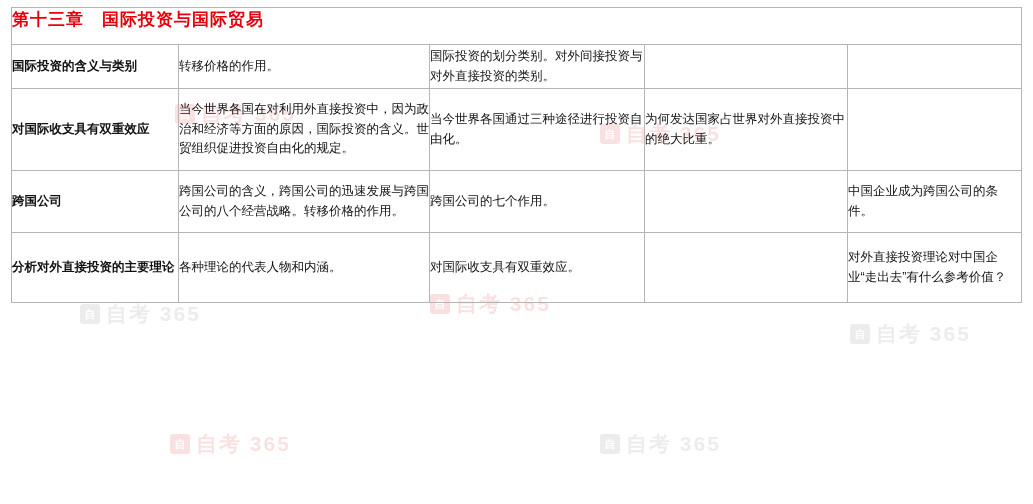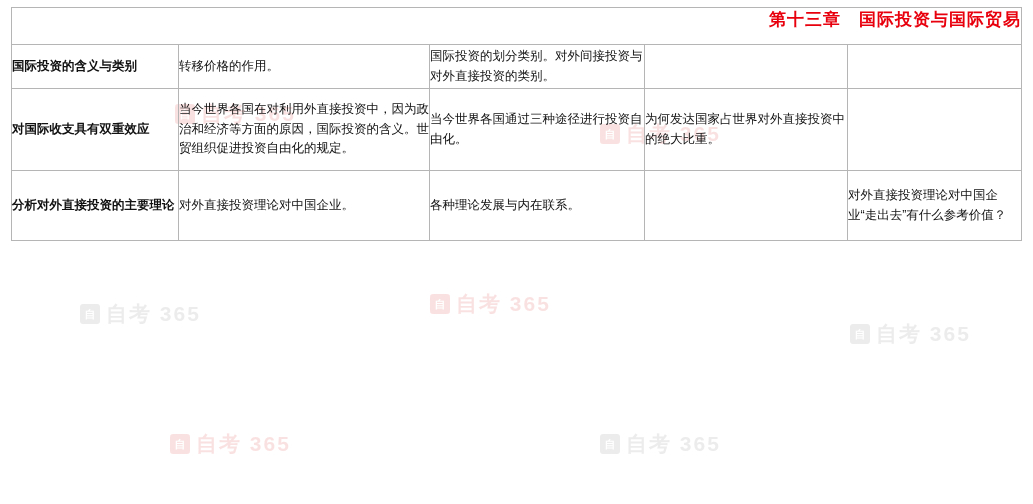--- a/index.html
+++ b/index.html
@@ -29,21 +29,21 @@
     table-layout: fixed;
     background: transparent;
   }
   .doc-table td, .doc-table th {
     border: 1px solid #b5b5b5;
     vertical-align: top;
     padding: 0;
   }
   .title-cell {
     background: #ffffff;
-    text-align: right;
+    text-align: left;
     height: 36px;
     vertical-align: middle;
     border: 1px solid #b5b5b5;
   }
   .title-text {
     color: #e8000d;
     font-size: 17px;
     font-weight: bold;
     letter-spacing: 1px;
   }
@@ -170,23 +170,30 @@
 
 
       <tr class="r2">
         <td class="cell topic">对国际收支具有双重效应</td>
         <td class="cell body">当今世界各国在对利用外直接投资中，因为政治和经济等方面的原因，国际投资的含义。世贸组织促进投资自由化的规定。</td>
         <td class="cell body">当今世界各国通过三种途径进行投资自由化。</td>
         <td class="cell body">为何发达国家占世界对外直接投资中的绝大比重。</td>
         <td class="cell body"></td>
       </tr>
 
+      <tr class="r3">
+        <td class="cell topic">跨国公司</td>
+        <td class="cell body">跨国公司的含义，跨国公司的迅速发展与跨国公司的八个经营战略。转移价格的作用。</td>
+        <td class="cell body">跨国公司的七个作用。</td>
+        <td class="cell body"></td>
+        <td class="cell body">中国企业成为跨国公司的条件。</td>
+      </tr>
 
       <tr class="r4">
         <td class="cell topic">分析对外直接投资的主要理论</td>
-        <td class="cell body">对外直接投资理论对中国企业。</td>
-        <td class="cell body">各种理论发展与内在联系。</td>
+        <td class="cell body">各种理论的代表人物和内涵。</td>
+        <td class="cell body">对国际收支具有双重效应。</td>
         <td class="cell body"></td>
         <td class="cell body">对外直接投资理论对中国企业“走出去”有什么参考价值？</td>
       </tr>
     </tbody>
   </table>
 </div>
 
 </body></html>

